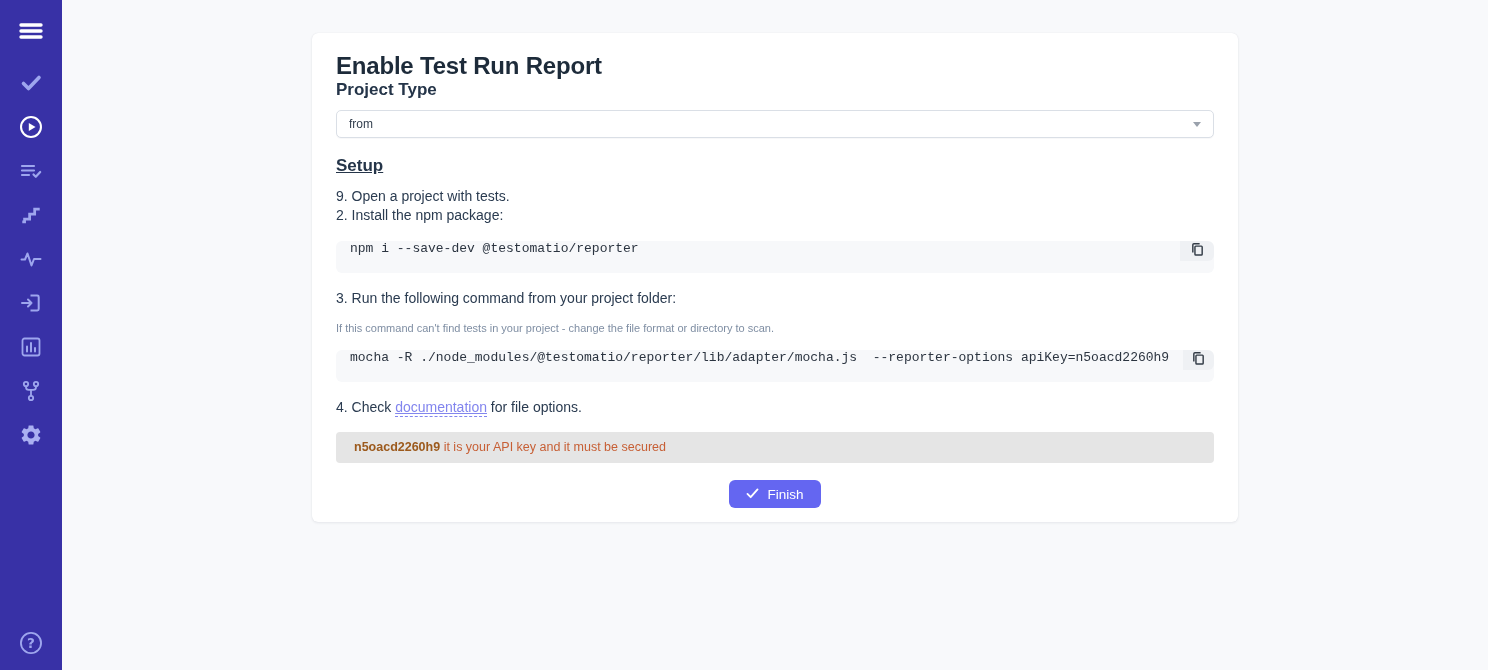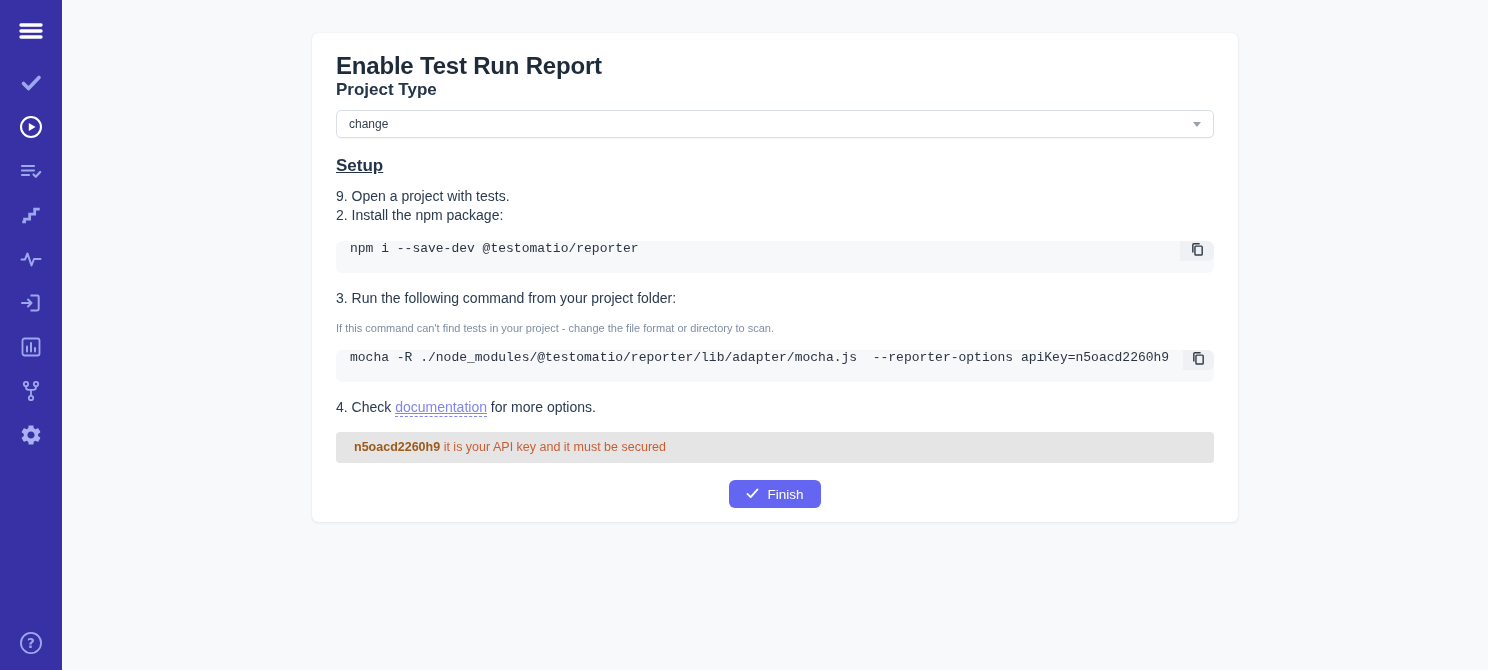--- a/index.html
+++ b/index.html
@@ -169,21 +169,21 @@
 </nav>
 
 <div class="content">
   <div class="card">
 
     <h1 class="page-title">Enable Test Run Report</h1>
 
     <div class="section-label">Project Type</div>
 
     <div class="select-box project-select">
-      <span class="value">change</span>
+      <span class="value">from</span>
       <span class="caret"></span>
     </div>
 
     <div class="section-label setup-heading">Setup</div>
 
     <div class="step">9. Open a project with tests.</div>
     <div class="step mb">2. Install the npm package:</div>
 
     <div class="code-block">
       <code>npm i --save-dev @testomatio/reporter</code>
@@ -209,21 +209,21 @@
         <span>
           <svg width="17" height="17" viewBox="0 0 20 20">
               <rect x="7" y="6" width="8.5" height="10.5" rx="1" stroke="#333c47" stroke-width="1.7" fill="none"></rect>
               <path d="M12.5 3.2H5.8a1.3 1.3 0 0 0-1.3 1.3v9" stroke="#333c47" stroke-width="1.7" fill="none"></path>
             </svg>
         </span>
       </button>
     </div>
 
     <div class="step step4">
-      <span>4. Check </span><a class="doc-link">documentation</a><span> for more options.</span>
+      <span>4. Check </span><a class="doc-link">documentation</a><span> for file options.</span>
     </div>
 
     <div class="warning-box">
       <span class="warning-key">n5oacd2260h9</span><span class="warning-text"> it is your API key and it must be secured</span>
     </div>
 
     <div class="actions">
       <button class="finish-btn">
         <span>
           <svg width="13" height="11" viewBox="0 0 14 12">

